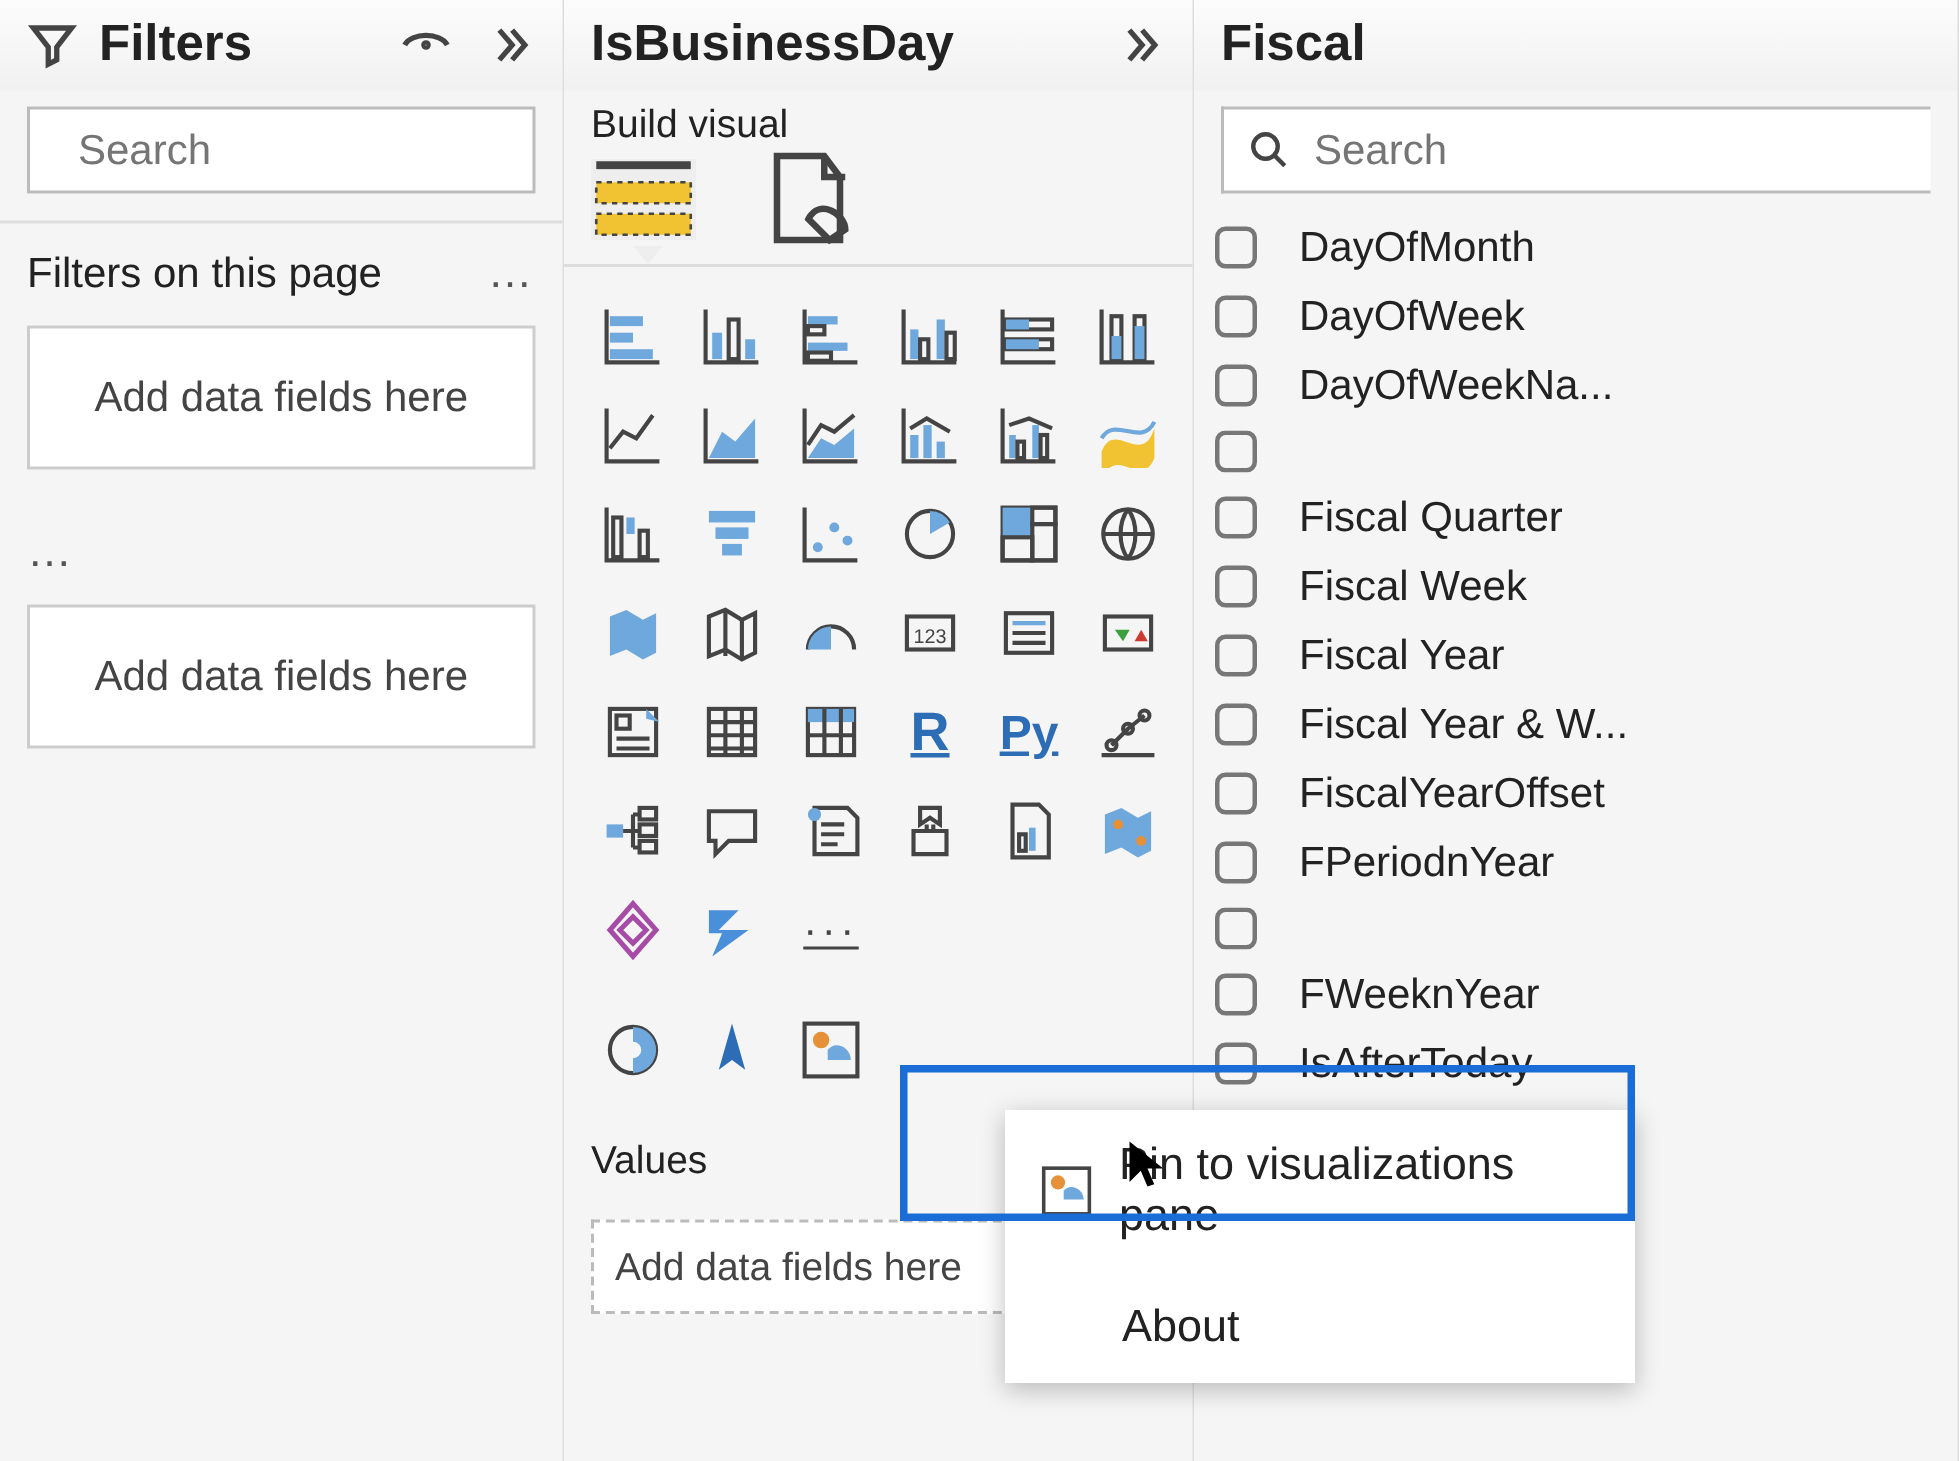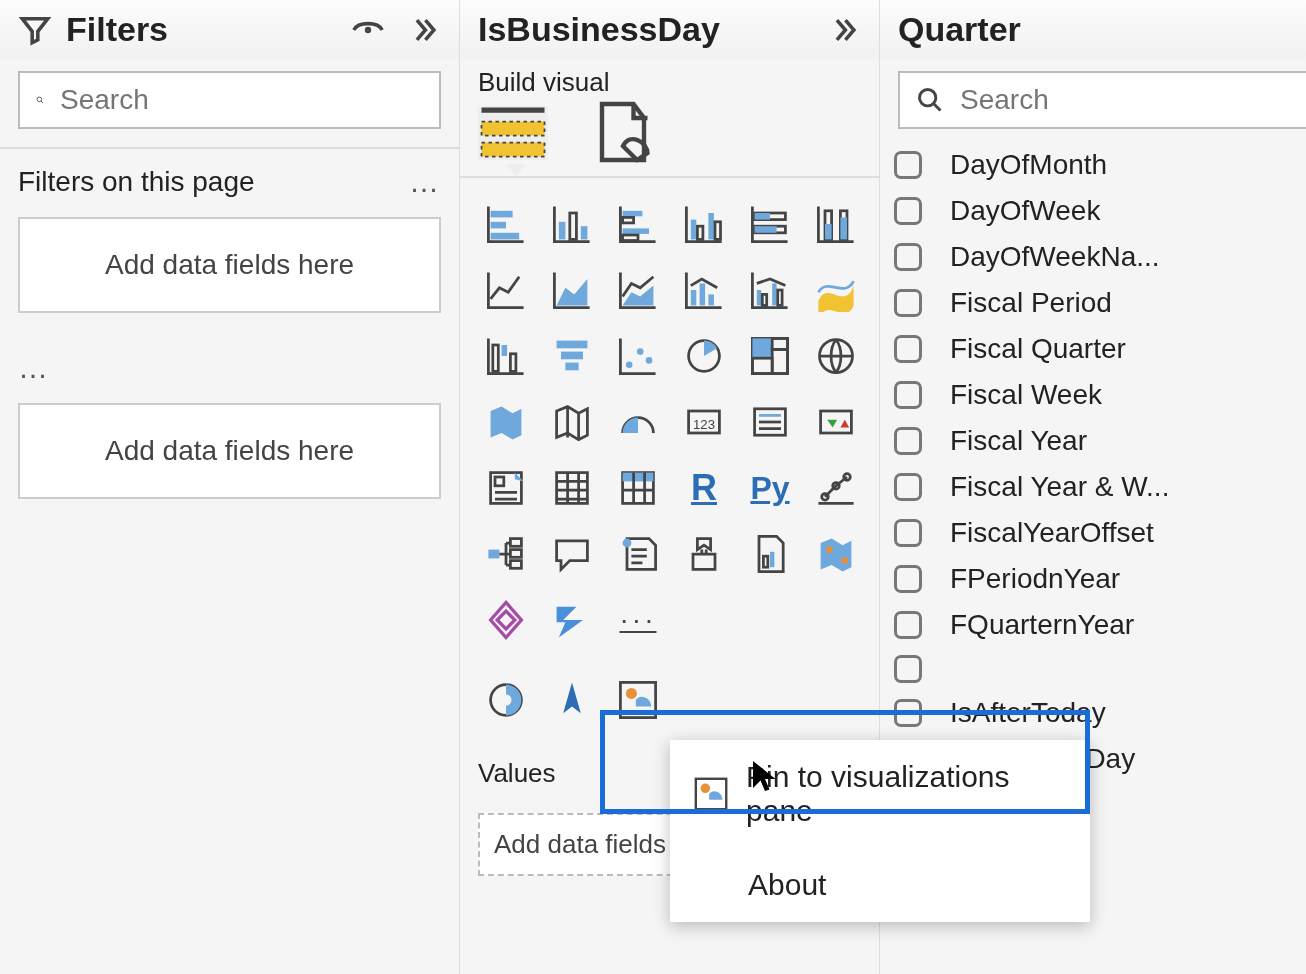--- a/index.html
+++ b/index.html
@@ -14,21 +14,21 @@
     display: flex;
   }
   .pane {
     display: flex;
     flex-direction: column;
     background: linear-gradient(#fcfcfc, #f1f1f1 60px, #f5f5f5 61px);
     border-right: 1px solid #ddd;
     padding-top: 6px;
     position: relative;
   }
-  .pane.filters { width: 460px; }
+  .pane.filters { width: 376px; }
   .pane.viz     { width: 420px; }
   .pane.fields  { flex: 1; }
 
   .pane-header {
     display: flex;
     align-items: center;
     justify-content: space-between;
     padding: 4px 18px 12px 18px;
     font-size: 34px;
     font-weight: 600;
@@ -520,21 +520,21 @@
 
   <div class="values-label">Values</div>
   <div class="drop-well dashed">
     <span>Add data fields here</span>
   </div>
 </div>
 
 <div class="pane fields">
   <div class="pane-header">
     <div class="left">
-        <span>Quarter</span>
+        <span>Fiscal</span>
       </div>
 
   </div>
   <div class="search-box" style="border-right:none;">
     <svg width="28" height="28" viewBox="0 0 24 24">
         <circle class="stk" cx="10" cy="10" r="7"></circle>
         <path class="stk" d="M15 15l6 6"></path>
       </svg>
     <input placeholder="Search" style="">
   </div>
@@ -547,21 +547,20 @@
       <div class="field-item">
         <div class="chk"></div>
         <span>DayOfWeek</span>
       </div>
       <div class="field-item">
         <div class="chk"></div>
         <span>DayOfWeekNa...</span>
       </div>
       <div class="field-item">
         <div class="chk"></div>
-        <span>Fiscal Period</span>
       </div>
       <div class="field-item">
         <div class="chk"></div>
         <span>Fiscal Quarter</span>
       </div>
       <div class="field-item">
         <div class="chk"></div>
         <span>Fiscal Week</span>
       </div>
       <div class="field-item">
@@ -575,24 +574,24 @@
       <div class="field-item">
         <div class="chk"></div>
         <span>FiscalYearOffset</span>
       </div>
       <div class="field-item">
         <div class="chk"></div>
         <span>FPeriodnYear</span>
       </div>
       <div class="field-item">
         <div class="chk"></div>
-        <span>FQuarternYear</span>
-      </div>
-      <div class="field-item">
-        <div class="chk"></div>
+      </div>
+      <div class="field-item">
+        <div class="chk"></div>
+        <span>FWeeknYear</span>
       </div>
       <div class="field-item">
         <div class="chk"></div>
         <span>IsAfterToday</span>
       </div>
       <div class="field-item">
         <div class="chk"></div>
         <span>IsBusinessDay</span>
       </div>
     </div>

